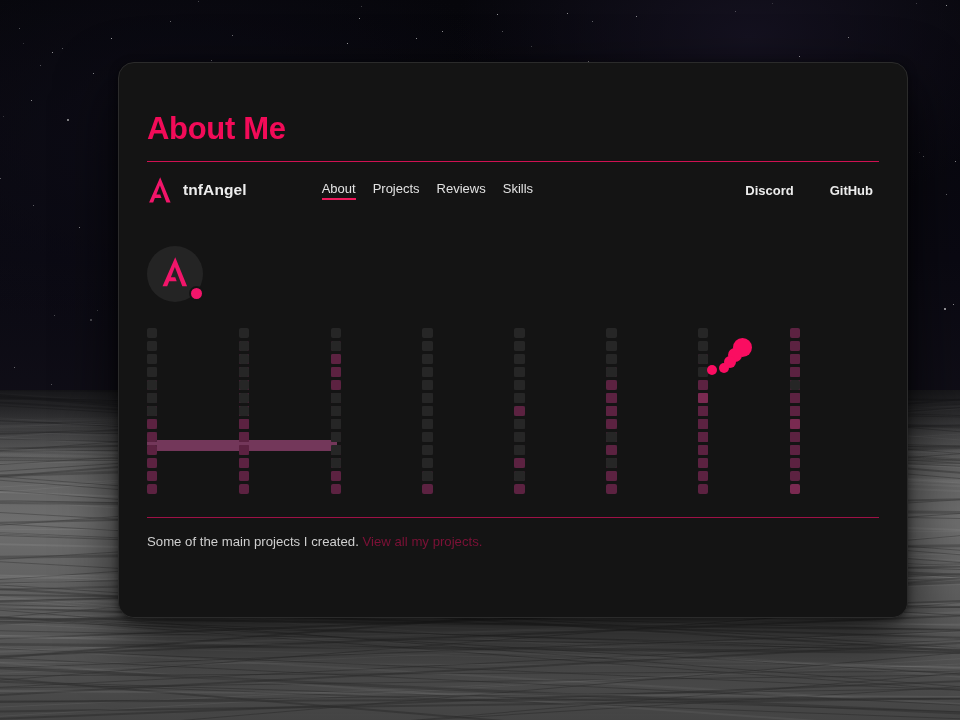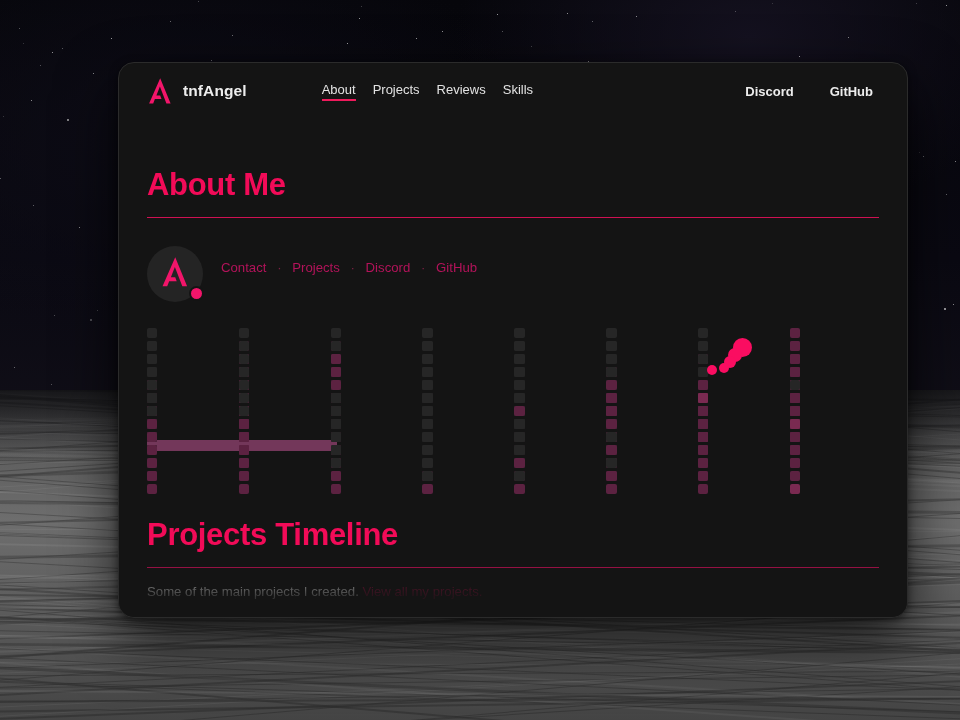--- a/index.html
+++ b/index.html
@@ -425,20 +425,25 @@
         <s style="top:298.7px;height:3px;background:rgba(15,15,15,.45);transform:rotate(2.67deg)"></s>
         <s style="top:302.7px;height:2px;background:rgba(255,255,255,.13);transform:rotate(0.35deg)"></s>
       </div>
   </div>
   <div id="terrain-haze"></div>
 </div>
 
 <div id="card">
   <div id="card-inner">
 
+    <div id="about-head-wrap">
+      <h1 class="section-head">About Me</h1>
+      <div class="rule" id="about-rule"></div>
+    </div>
+
     <div id="site-header">
       <div id="brand">
         <span>
           <svg class="logo-a" viewBox="0 0 26 28" aria-hidden="true">
             <path d="M13.2 1.2 L23.6 26.4 L19.4 26.4 L12.9 9.6 L9.4 18.6 L13.2 18.6 L14.5 22.1 L7.9 22.1 L6.2 26.4 L2.1 26.4 Z" fill="#f2156a"></path>
           </svg>
         </span>
         <span id="brand-name">tnfAngel</span>
       </div>
 
@@ -446,49 +451,35 @@
         <a href="#" class="active">About</a>
         <a href="#">Projects</a>
         <a href="#">Reviews</a>
         <a href="#">Skills</a>
       </nav>
 
       <nav id="social-nav">
         <a href="#">Discord</a>
         <a href="#">GitHub</a>
       </nav>
-    </div>
-
-    <div id="about-head-wrap">
-      <h1 class="section-head">About Me</h1>
-      <div class="rule" id="about-rule"></div>
     </div>
 
     <div id="profile">
       <div class="avatar">
         <div class="avatar-disc">
           <span>
             <svg width="30" height="32" viewBox="0 0 26 28" aria-hidden="true">
               <path d="M13.2 1.2 L23.6 26.4 L19.4 26.4 L12.9 9.6 L9.4 18.6 L13.2 18.6 L14.5 22.1 L7.9 22.1 L6.2 26.4 L2.1 26.4 Z" fill="#f2156a"></path>
             </svg>
           </span>
         </div>
         <div class="avatar-dot"></div>
       </div>
 
       <div id="profile-text">
-        <div id="profile-links">
-          <a href="#">Contact</a>
-          <span class="sep">·</span>
-          <a href="#">Projects</a>
-          <span class="sep">·</span>
-          <a href="#">Discord</a>
-          <span class="sep">·</span>
-          <a href="#">GitHub</a>
-        </div>
       </div>
     </div>
 
     <div id="contrib-wrap">
       <div id="contrib-grid">
           <div class="col">
             <div class="cell" style="background:#262626"></div>
             <div class="cell" style="background:#262626"></div>
             <div class="cell" style="background:#262626"></div>
             <div class="cell" style="background:#262626"></div>
@@ -999,21 +990,20 @@
           <div class="snake-seg" style="left:571.8px;top:34.8px;width:10.4px;height:10.4px;background:#fa0d61"></div>
           <div class="snake-seg" style="left:560.0px;top:37.0px;width:10.0px;height:10.0px;background:#fa0d61"></div>
         </div>
     </div>
 
     <div id="contrib-bar-track">
       <div id="contrib-bar"></div>
     </div>
 
     <div id="projects-head-wrap">
-      <h1 class="section-head">Projects Timeline</h1>
       <div class="rule" id="projects-rule"></div>
     </div>
 
     <div id="projects-sub">
       <span>Some of the main projects I created.</span>
       <a href="#">View all my projects.</a>
     </div>
 
   </div>
   <div id="card-fade"></div>

